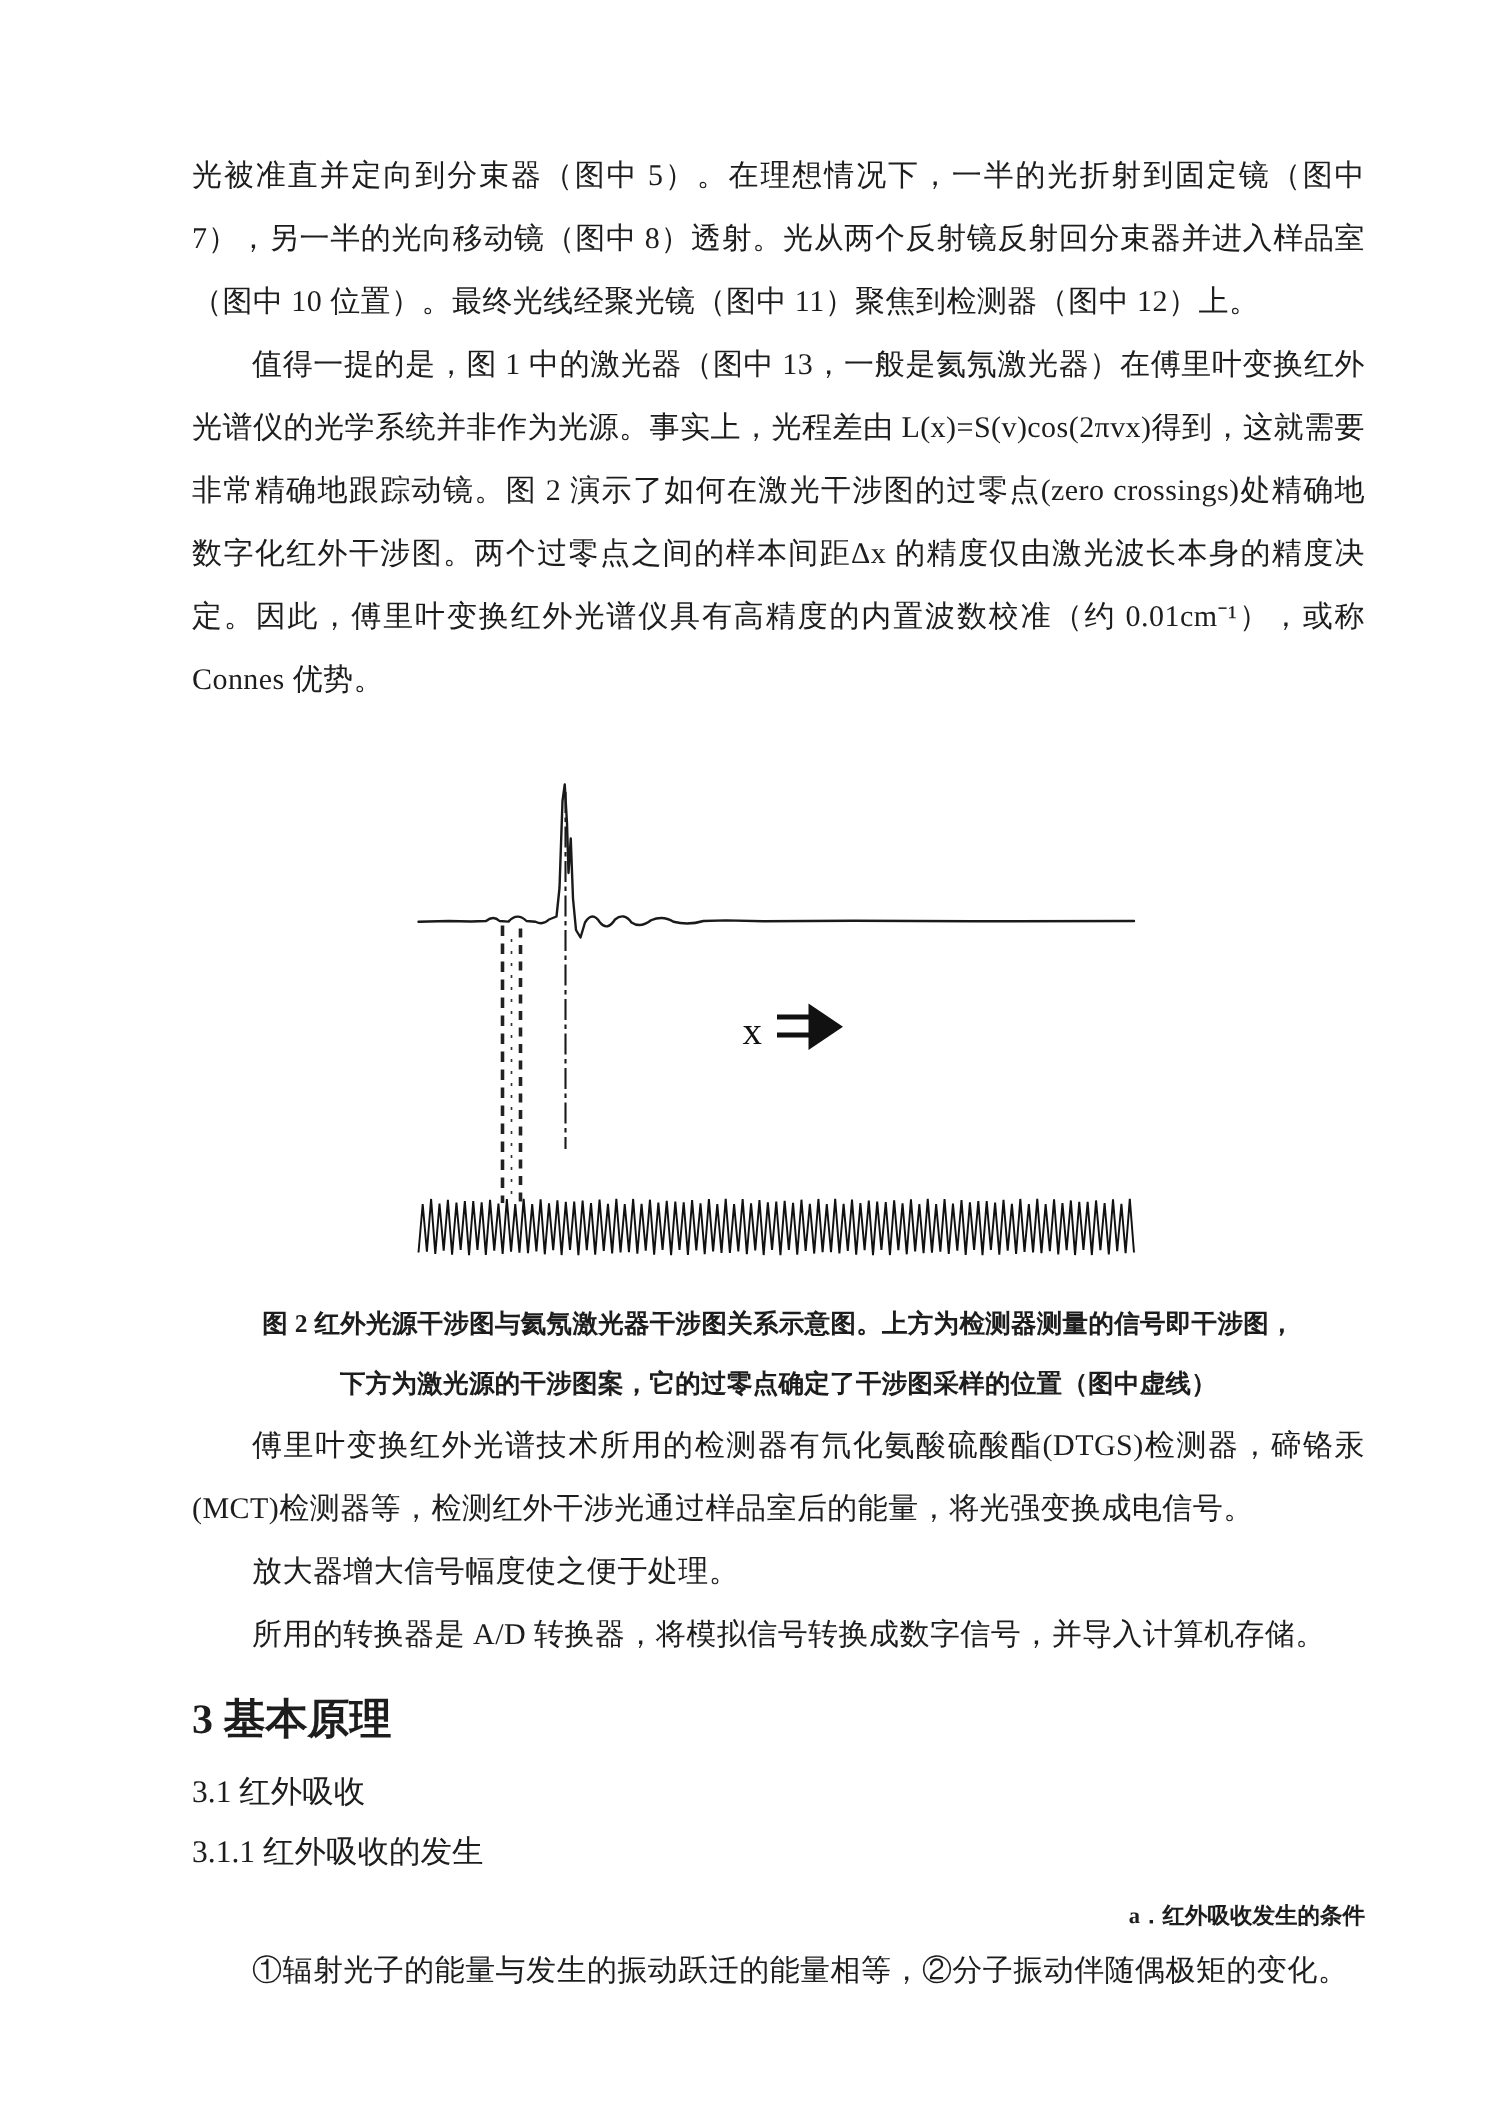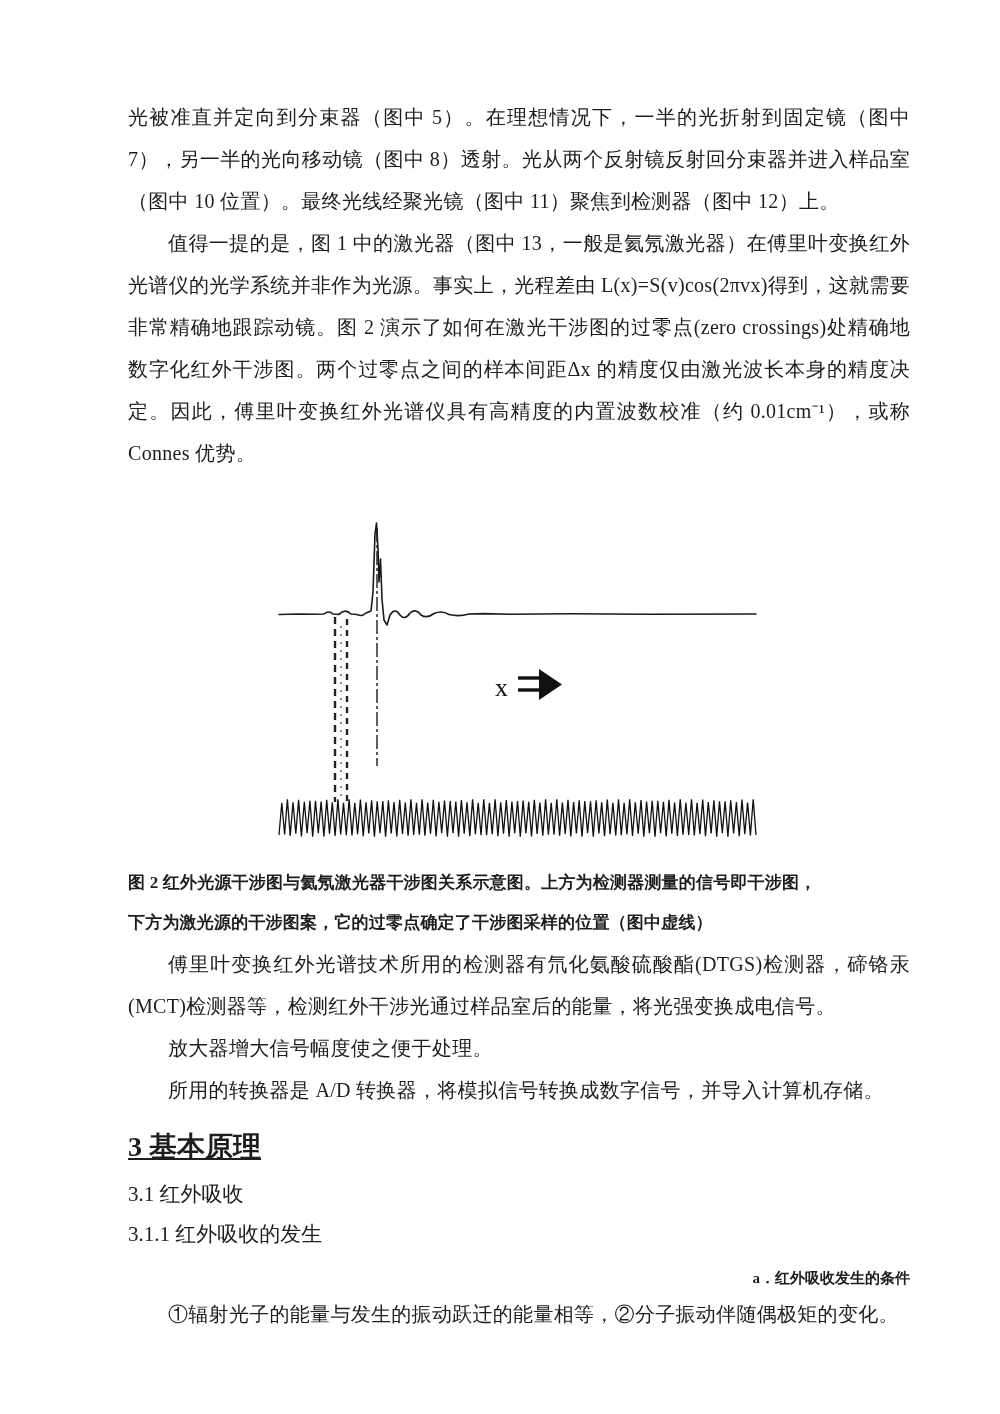--- a/index.html
+++ b/index.html
@@ -28,36 +28,35 @@
     width: 500px;
     margin: 30px auto 0;
   }
   .fig-wrap svg { display: block; }
 
   p.caption {
     margin: 14px 0 0;
     font-size: 17px;
     font-weight: 700;
     line-height: 40px;
-    text-align: left;
+    text-align: center;
     letter-spacing: 0.2px;
   }
 
   h2.sec {
     margin: 12px 0 0;
     font-size: 21px;
     line-height: 30px;
     font-weight: 700;
   }
   h1.chapter {
     margin: 14px 0 0;
     font-size: 28px;
     line-height: 44px;
     font-weight: 700;
-    text-decoration: underline;
   }
   h3.sub {
     margin: 10px 0 0;
     font-size: 21px;
     line-height: 30px;
     font-weight: 400;
   }
   h4.item {
     margin: 14px 0 0 40px;
     font-size: 15px;

